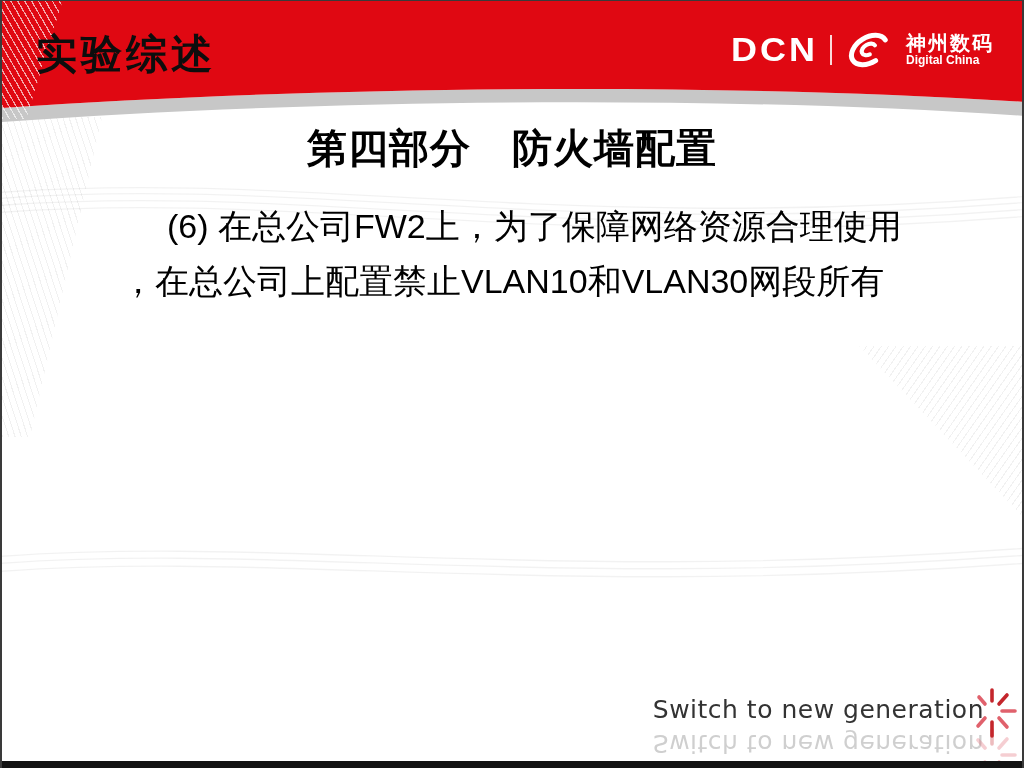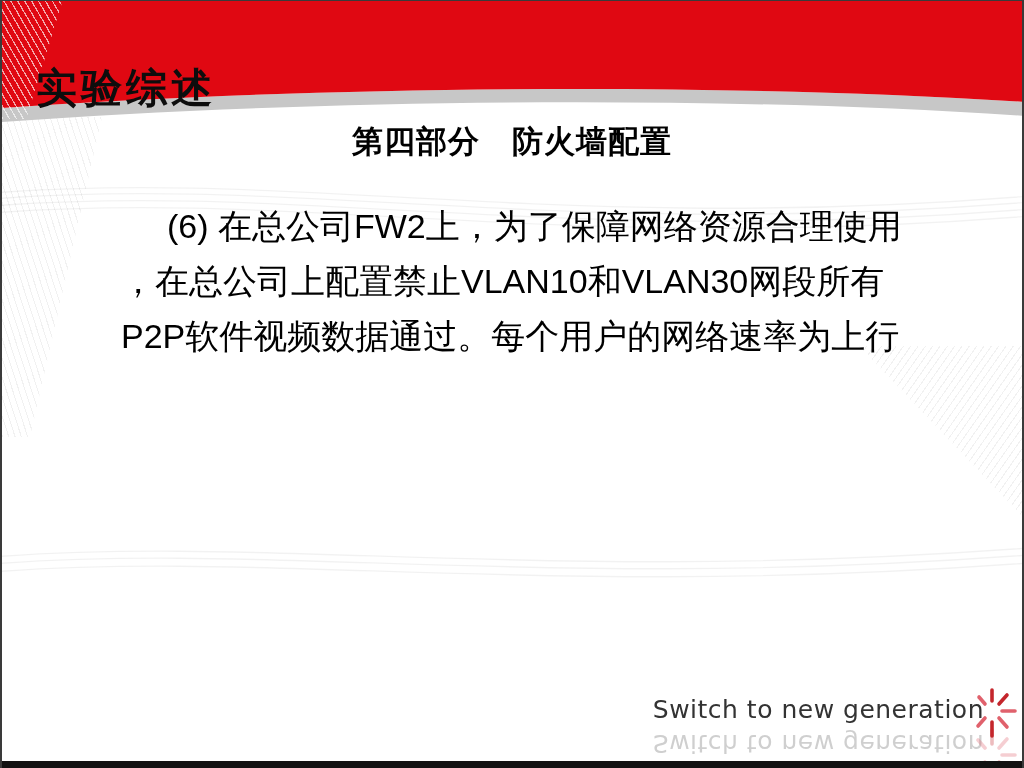--- a/index.html
+++ b/index.html
@@ -14,21 +14,20 @@
     border-right:2px solid #3a3a3a;
     border-top:1px solid #3a3a3a;
   }
   
   .header-svg{position:absolute;top:0;left:0;width:1024px;height:132px;z-index:2;}
   .header-label{
     position:absolute;top:26px;left:34px;z-index:5;
     font-family:"DejaVu Serif", serif;
     font-weight:bold;font-size:41px;color:#0d0d0d;
     letter-spacing:4px;
-    margin-top:34px;
   }
   .brand{
     position:absolute;top:24px;right:28px;z-index:5;
     display:flex;align-items:center;gap:12px;color:#ffffff;
   }
   .brand-dcn{
     font-weight:bold;font-size:36px;letter-spacing:3px;
     font-family:"Liberation Sans", sans-serif;
     transform:scaleY(.92);
   }
@@ -51,21 +50,21 @@
   }
   .rays-right{
     top:345px;right:0;width:185px;height:170px;z-index:1;
     background:repeating-linear-gradient(125deg, rgba(0,0,0,.055) 0 1px, transparent 1px 6px);
     clip-path:polygon(12% 0,100% 0,100% 100%);
   }
   .waves-svg{position:absolute;top:0;left:0;width:1024px;height:768px;z-index:1;}
   
   .slide-title{
     position:absolute;top:120px;left:0;width:100%;z-index:3;
-    text-align:center;font-size:31px;font-weight:bold;color:#000;
+    text-align:center;font-size:40px;font-weight:bold;color:#000;
     letter-spacing:1px;
   }
   .body-text{
     position:absolute;top:198px;left:0;width:1024px;z-index:3;
     padding:0 86px 0 94px;box-sizing:border-box;
     font-size:34px;color:#000;line-height:55px;
   }
   .body-line{white-space:nowrap;margin-left:25px;}
   .body-line.indent{text-indent:46px;}
   
@@ -112,27 +111,40 @@
       <path d="M-10,205 C 300,181 560,247 1040,207"></path>
       <path d="M-10,212 C 300,188 560,254 1040,214"></path>
       <path d="M-10,556 C 280,534 540,584 1040,546"></path>
       <path d="M-10,563 C 280,541 540,591 1040,553"></path>
       <path d="M-10,571 C 280,549 540,599 1040,561"></path>
     </g>
   </svg>
 
   <div class="header-label">实验综述</div>
 
+  <div class="brand">
+    <span class="brand-dcn">DCN</span>
+    <span class="brand-sep"></span>
+    <svg class="brand-logo" viewBox="0 0 60 60">
+      <g transform="rotate(-32 30 30)" stroke="#ffffff" fill="none" stroke-linecap="round">
+        <path d="M 53 30 A 23 15 0 1 0 30 45" stroke-width="6"></path>
+        <path d="M 39 29 A 9 6 0 1 0 28 35" stroke-width="5"></path>
+      </g>
+    </svg>
+    <div class="brand-names">
+      <span class="brand-cn">神州数码</span>
+      <span class="brand-en">Digital China</span>
+    </div>
+  </div>
 
   <div class="slide-title">第四部分　防火墙配置</div>
 
   <div class="body-text">
     <div class="body-line indent">(6) 在总公司FW2上，为了保障网络资源合理使用</div>
     <div class="body-line">，在总公司上配置禁止VLAN10和VLAN30网段所有</div>
-    <div class="body-line">P2P软件视频数据通过。每个用户的网络速率为上行</div>
   </div>
 
   <div class="slogan-wrap">Switch to new generation</div>
   <div class="slogan-reflection">Switch to new generation</div>
 
   <svg class="starburst" viewBox="0 0 48 56">
     <g stroke-linecap="round" fill="none">
       <path d="M22,16 L22,5" stroke="#c4262c" stroke-width="3.6"></path>
       <path d="M29,19 L37,10" stroke="#c4262c" stroke-width="3.6"></path>
       <path d="M32,26 L45,26" stroke="#e0616c" stroke-width="3.6"></path>

